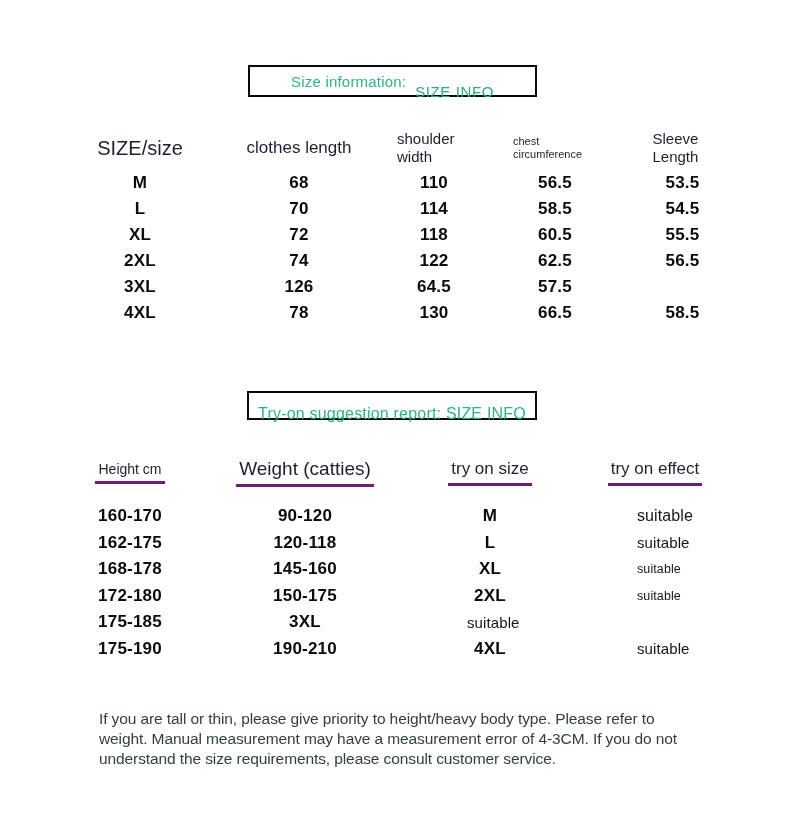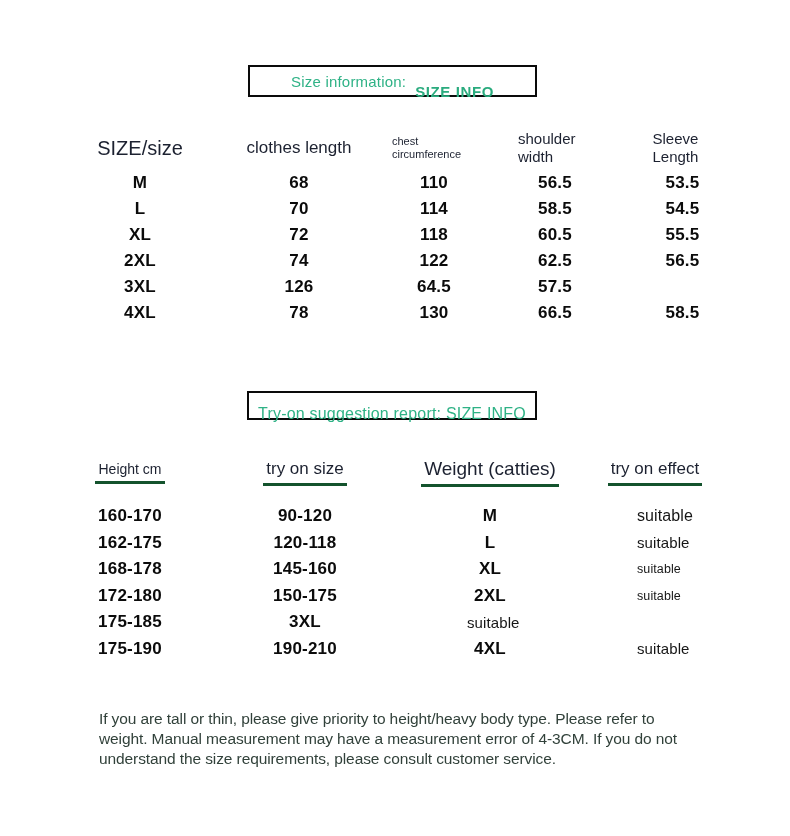--- a/index.html
+++ b/index.html
@@ -6,21 +6,21 @@
   html, body { width: 790px; height: 836px; background: #ffffff; }
   body { font-family: "Liberation Sans", "DejaVu Sans", sans-serif; position: relative; overflow: hidden; }
   .stage { position: absolute; inset: 0; width: 631px; height: 836px; background: #ffffff; }
 
   
   .banner { position: absolute; border: 2px solid #0a0a0a; background: #ffffff;
             display: flex; align-items: center; justify-content: center; }
   .banner-1 { left: 248px; top: 65px; width: 289px; height: 32px; }
   .banner-2 { left: 247px; top: 391px; width: 290px; height: 29px; }
   .banner-label { color: #2fb286; font-size: 15px; letter-spacing: .2px; }
-  .banner-badge { color: #2aab7e; font-size: 15px; font-weight: 700; letter-spacing: .6px; margin-left: 9px; margin-top: 20px; }
+  .banner-badge { color: #2aab7e; font-size: 15px; font-weight: 400; letter-spacing: .6px; margin-left: 9px; margin-top: 20px; }
   .banner-2 .banner-label { font-size: 16px; margin-top: 16px; }
 
   
   .size-table { position: absolute; left: 60px; top: 126px; width: 685px; }
   .st-grid { display: grid; grid-template-columns: 160px 158px 112px 130px 125px; }
   .st-head { height: 44px; align-items: center; }
   .st-row  { height: 26px; align-items: center; }
   .cell { display: flex; justify-content: center; align-items: center; text-align: center; }
   .h-size   { font-size: 20px; color: #1c2130; }
   .h-clen   { font-size: 17px; color: #1c2130; }
@@ -30,21 +30,21 @@
   .h-sleeve .h-wrap { width: 60px; font-size: 15px; }
   .st-row .cell { font-size: 17px; font-weight: 700; color: #0b0b0b; letter-spacing: .2px; }
 
   
   .tryon-table { position: absolute; left: 55px; top: 450px; width: 680px; }
   .tt-grid { display: grid; grid-template-columns: 150px 200px 170px 160px; }
   .tt-head { height: 44px; align-items: center; }
   .tt-rows { margin-top: 9px; }
   .tt-row  { height: 26.5px; align-items: center; }
   .tt-head .cell { color: #1c2130; }
-  .u { display: inline-block; border-bottom: 3px solid #14532d; padding: 0 3px 4px 3px; }
+  .u { display: inline-block; border-bottom: 3px solid #701a75; padding: 0 3px 4px 3px; }
   .h-height { font-size: 14px; }
   .h-weight { font-size: 19px; }
   .h-trysize { font-size: 17px; }
   .h-tryeffect { font-size: 17px; }
   .tt-row .cell { font-size: 17px; font-weight: 700; color: #0b0b0b; letter-spacing: .2px; }
   .effect-cell { justify-content: flex-start !important; padding-left: 62px; font-weight: 400 !important; color: #161616 !important; letter-spacing: .1px !important; }
   .fx-1 { font-size: 16px !important; }
   .fx-2 { font-size: 15px !important; }
   .fx-3 { font-size: 12.5px !important; }
   .fx-4 { font-size: 12.5px !important; }
@@ -62,25 +62,25 @@
 
   <div class="banner banner-1">
     <span class="banner-label">Size information:</span>
     <span class="banner-badge">SIZE INFO</span>
   </div>
 
   <div class="size-table">
     <div class="st-grid st-head">
       <div class="cell h-size">SIZE/size</div>
       <div class="cell h-clen">clothes length</div>
+      <div class="cell h-shldr">
+          <span class="h-wrap">shoulder width</span>
+        </div>
       <div class="cell h-chest">
           <span class="h-wrap">chest circumference</span>
-        </div>
-      <div class="cell h-shldr">
-          <span class="h-wrap">shoulder width</span>
         </div>
       <div class="cell h-sleeve">
           <span class="h-wrap">Sleeve Length</span>
         </div>
     </div>
 
     <div class="st-grid st-row">
       <div class="cell">M</div>
       <div class="cell">68</div>
       <div class="cell">110</div>
@@ -125,25 +125,25 @@
 
   <div class="banner banner-2">
     <span class="banner-label">Try-on suggestion report: SIZE INFO</span>
   </div>
 
   <div class="tryon-table">
     <div class="tt-grid tt-head">
       <div class="cell h-height">
           <span class="u">Height cm</span>
         </div>
+      <div class="cell h-weight">
+          <span class="u">Weight (catties)</span>
+        </div>
       <div class="cell h-trysize">
           <span class="u">try on size</span>
-        </div>
-      <div class="cell h-weight">
-          <span class="u">Weight (catties)</span>
         </div>
       <div class="cell h-tryeffect">
           <span class="u">try on effect</span>
         </div>
     </div>
 
     <div class="tt-rows">
       <div class="tt-grid tt-row">
         <div class="cell">160-170</div>
         <div class="cell">90-120</div>

